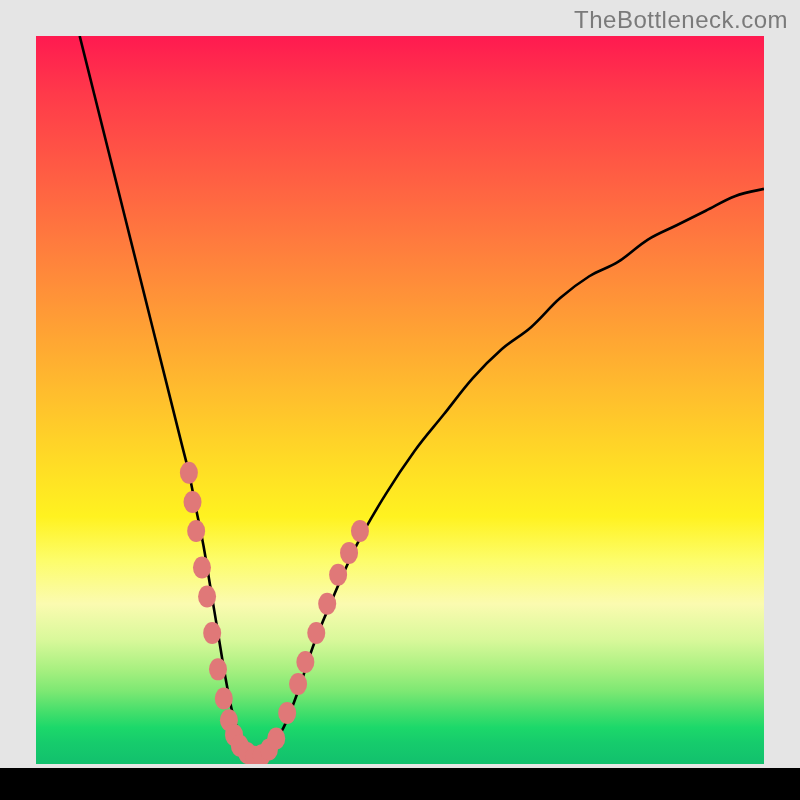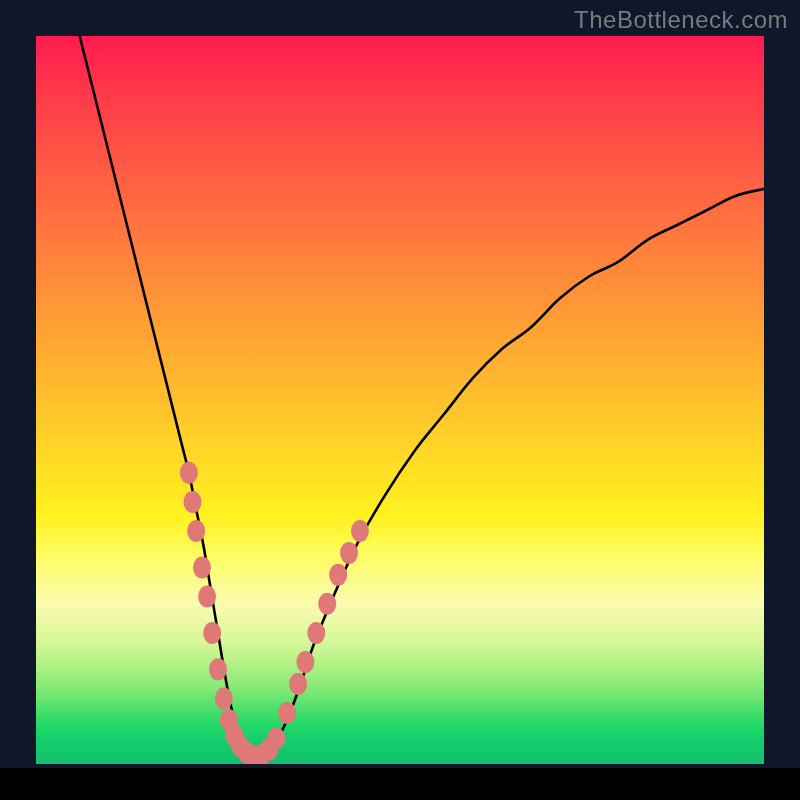--- a/index.html
+++ b/index.html
@@ -10,21 +10,21 @@
     overflow: hidden;
     background: #000;
     font-family: Arial, Helvetica, sans-serif;
   }
   .frame {
     position: absolute;
     left: 0;
     top: 0;
     width: 800px;
     height: 768px;
-    background: #0f172a;
+    background: #e5e5e5;
   }
   .plot-area {
     position: absolute;
     left: 36px;
     top: 36px;
     width: 728px;
     height: 728px;
     overflow: hidden;
   }
   .gradient {

